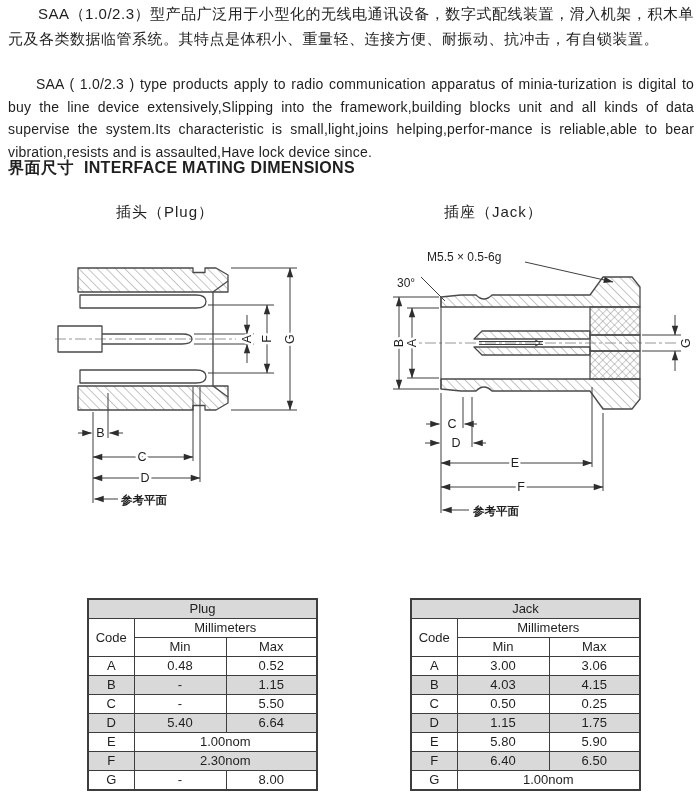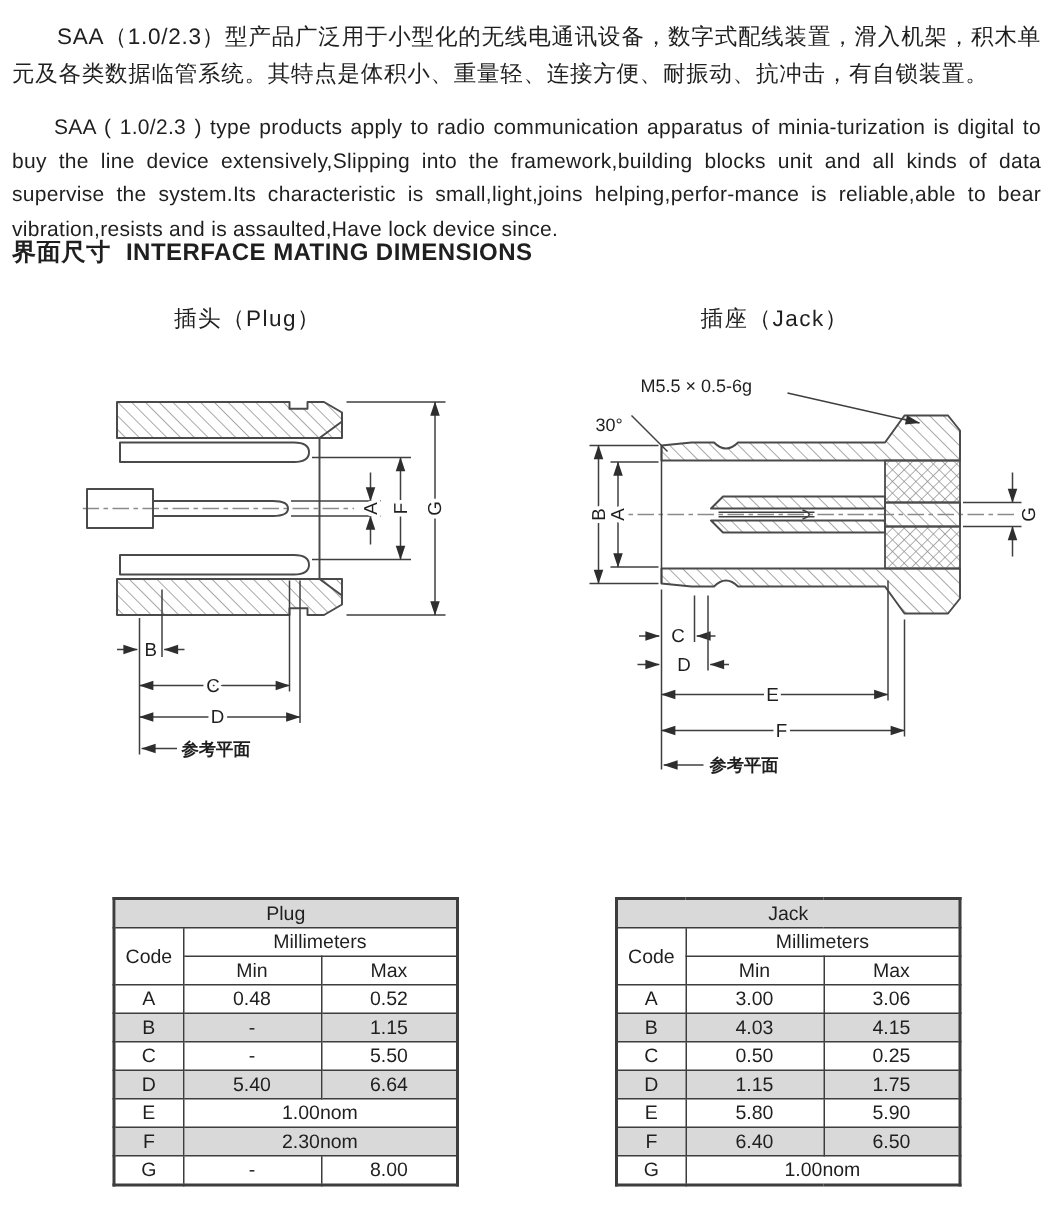--- a/index.html
+++ b/index.html
@@ -2,27 +2,27 @@
 <html><head>
 <meta charset="utf-8">
 <style>
   html,body{margin:0;padding:0;background:#e8e8e8;}
   .page{
     position:relative;width:700px;height:804px;margin:0 auto;
     background:#ffffff;color:#1f1f1f;overflow:hidden;
     font-family:"Liberation Sans","DejaVu Sans",sans-serif;
   }
   .para{position:absolute;left:8px;width:686px;margin:0;text-align:justify;text-indent:2em;}
-  .para-zh{top:12px;font-size:15px;line-height:25px;letter-spacing:0.5px;}
+  .para-zh{top:1px;font-size:15px;line-height:25px;letter-spacing:0.5px;}
   .para-en{top:73px;font-size:14px;line-height:22.5px;letter-spacing:0.2px;}
   .section-title{position:absolute;top:158px;left:8px;margin:0;font-size:16px;font-weight:bold;letter-spacing:0.5px;}
   .section-title .en{margin-left:10px;letter-spacing:0.3px;text-align:right;}
   .fig-label{position:absolute;top:203px;font-size:15px;letter-spacing:1px;text-align:center;}
   .fig-label.plug{left:116px;}
-  .fig-label.jack{left:467px;}
+  .fig-label.jack{left:444px;}
   .drawing{position:absolute;}
   .plug-svg{left:55px;top:235px;}
   .jack-svg{left:385px;top:235px;}
 
   
   .ol{fill:none;stroke:#4a4a4a;stroke-width:1.3;stroke-linejoin:round;}
   .hatch{fill:url(#hp);stroke:#4a4a4a;stroke-width:1.3;stroke-linejoin:round;}
   .cross{fill:url(#xp);stroke:#4a4a4a;stroke-width:1.2;}
   .dl{stroke:#3f3f3f;stroke-width:1;fill:none;}
   .cl{stroke:#8a8a8a;stroke-width:0.9;stroke-dasharray:11 3 3 3;}
@@ -31,21 +31,21 @@
     paint-order:stroke fill;stroke:#ffffff;stroke-width:5px;stroke-linejoin:round;}
   .note-label{font-family:"Liberation Sans",sans-serif;font-size:12px;fill:#1f1f1f;}
   .ref-label{font-family:"Liberation Sans","DejaVu Sans",sans-serif;font-size:11.5px;font-weight:bold;fill:#1f1f1f;dominant-baseline:central;}
 
   
   .spec{position:absolute;border-collapse:collapse;table-layout:fixed;width:229px;
     font-size:13px;color:#1f1f1f;border:2px solid #3d3d3d;}
   .spec td{border:1px solid #3d3d3d;text-align:center;vertical-align:middle;
     height:18px;line-height:18px;padding:0;overflow:hidden;font-weight:normal;}
   .spec .shade,.spec tr.shade td{background:#d9d9d9;}
-  .t-plug{left:75px;top:598px;}
+  .t-plug{left:87px;top:598px;}
   .t-jack{left:410px;top:598px;}
 </style>
 </head>
 <body>
 
 <svg width="0" height="0" style="position:absolute" aria-hidden="true">
   <defs>
     <pattern id="hp" patternUnits="userSpaceOnUse" width="6.5" height="6.5" patternTransform="rotate(45)">
       <line x1="0" y1="0" x2="6.5" y2="0" stroke="#8c8c8c" stroke-width="1"></line>
     </pattern>

